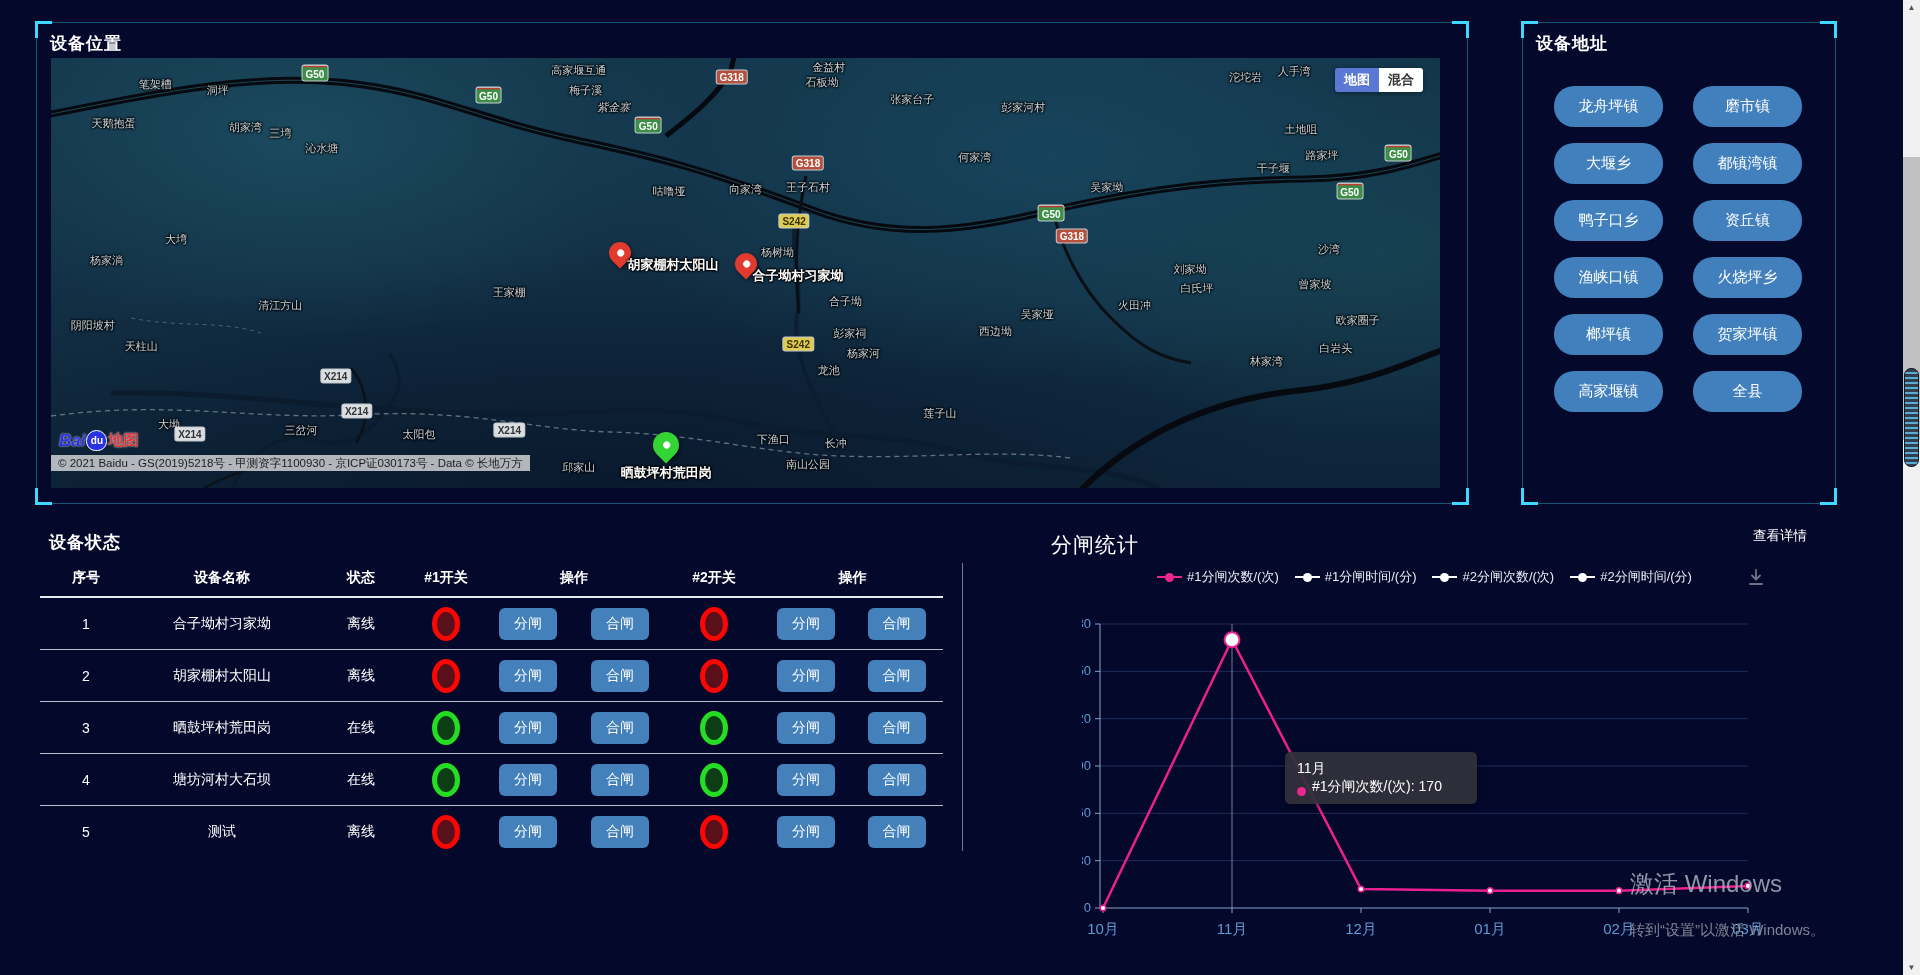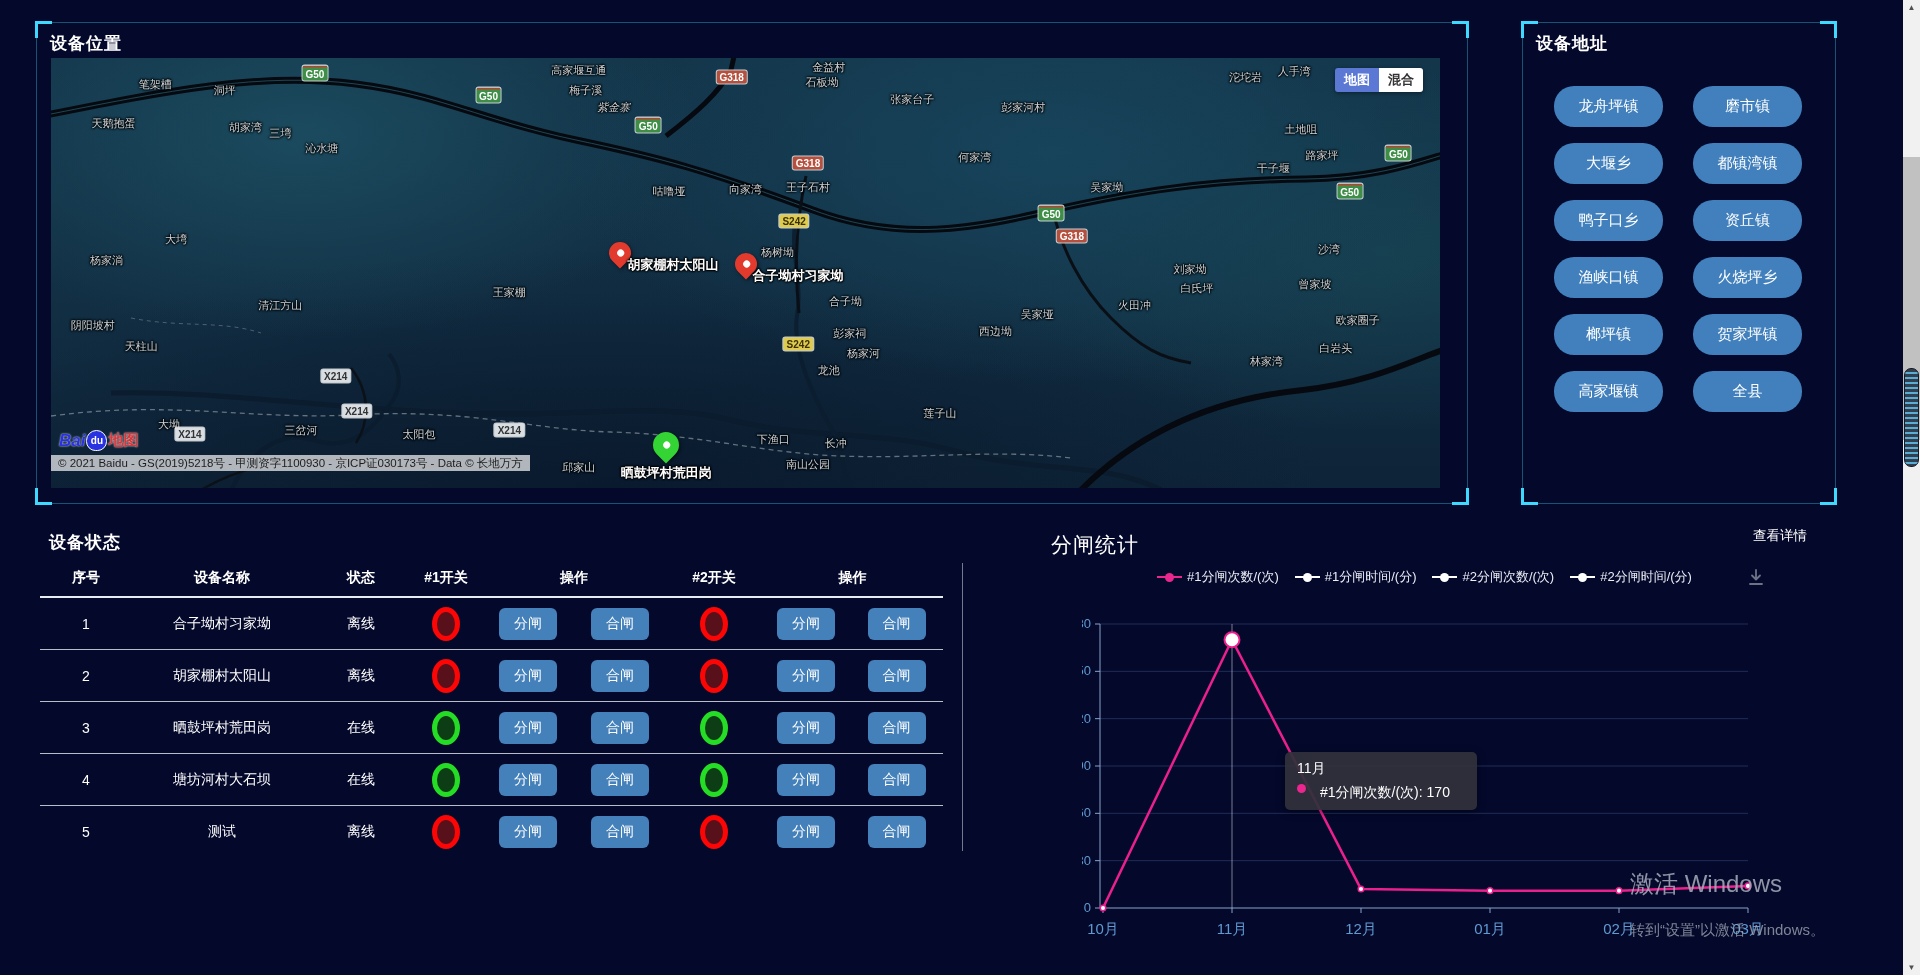--- a/index.html
+++ b/index.html
@@ -77,21 +77,21 @@
   #chart-title{position:absolute;left:1051px;top:531px;font-size:21px;font-weight:normal;letter-spacing:1px}
   #detail-link{position:absolute;left:1753px;top:527px;font-size:13.5px;color:#fff;cursor:pointer}
   #legend{position:absolute;left:1157px;top:568px;display:flex;align-items:center;gap:16px;font-size:13px;color:#eceef5}
   .lg-item{display:flex;align-items:center;gap:5px;cursor:pointer}
   .lg-marker{width:25px;height:2px;position:relative}
   .lg-marker::after{content:"";position:absolute;left:50%;top:50%;width:9px;height:9px;margin:-4.5px 0 0 -4.5px;border-radius:50%;background:inherit}
   #dl-icon{position:absolute;left:1746px;top:567px;cursor:pointer}
   #chart{position:absolute;left:1082px;top:606px;width:690px;height:360px}
   #tooltip{position:absolute;left:1285px;top:752px;width:168px;background:rgba(49,50,59,.93);border-radius:5px;
     padding:8px 12px;font-size:14px;box-shadow:0 2px 8px rgba(0,0,0,.4)}
-  #tooltip .tt-row{display:flex;align-items:flex-start;gap:14px;margin-top:6px;white-space:nowrap}
+  #tooltip .tt-row{display:flex;align-items:flex-end;gap:6px;white-space:nowrap}
   #tooltip .tt-dot{width:9px;height:9px;border-radius:50%;flex:0 0 9px}
   #watermark{position:absolute;left:1630px;top:868px;color:rgba(168,173,188,.85)}
   #watermark .w1{font-size:24px}
   #watermark .w2{font-size:15px;margin-top:21px;color:rgba(158,164,178,.8)}
 
   
   #scrollbar{position:absolute;right:0;top:0;width:17px;height:975px;background:#f1f1f1}
   .sb-arrow{position:absolute;left:0;width:17px;height:15px;color:#505050;font-size:8px;text-align:center;
     line-height:15px;cursor:pointer}
   #sb-thumb{position:absolute;left:0;top:157px;width:17px;height:283px;background:#c1c1c1;cursor:pointer}
@@ -124,21 +124,21 @@
       <path d="M755,118 C748,150 742,200 748,255" stroke="#0a0f16" stroke-width="3" fill="none"></path>
 
       <path d="M150,432 C200,402 262,396 312,406 C352,414 392,402 432,412" stroke="#0b1118" stroke-width="2.5" fill="none"></path>
       <path d="M300,310 C320,335 318,365 305,385" stroke="#0b1118" stroke-width="2.5" fill="none"></path>
 
       <path d="M0,358 C120,342 200,362 300,357 C420,350 480,372 560,374 C640,376 700,392 770,397 C860,403 940,390 1020,400" stroke="#cfd8dc" stroke-width="1.3" fill="none" stroke-dasharray="5 4" opacity="0.45"></path>
       <path d="M80,260 C130,270 170,262 210,275" stroke="#cfd8dc" stroke-width="1" fill="none" stroke-dasharray="4 4" opacity="0.3"></path>
     </svg>
     <div id="map-labels">
         <span class="map-label" style="left: 7.5%; top: 6%;">笔架槽</span>
-        <span class="map-label" style="left: 12%; top: 7.5%; margin-left: 7px;">洞坪</span>
+        <span class="map-label" style="left: 12%; top: 7.5%;">洞坪</span>
         <span class="map-label" style="left: 4.5%; top: 15%;">天鹅抱蛋</span>
         <span class="map-label" style="left: 14%; top: 16%;">胡家湾</span>
         <span class="map-label" style="left: 16.5%; top: 17.5%;">三塆</span>
         <span class="map-label" style="left: 19.5%; top: 21%;">沁水塘</span>
         <span class="map-label" style="left: 38%; top: 2.8%;">高家堰互通</span>
         <span class="map-label" style="left: 38.5%; top: 7.5%;">梅子溪</span>
         <span class="map-label" style="left: 40.5%; top: 11.5%; font-style: italic;">紫金寨</span>
         <span class="map-label" style="left: 56%; top: 2%;">金益村</span>
         <span class="map-label" style="left: 55.5%; top: 5.5%;">石板坳</span>
         <span class="map-label" style="left: 62%; top: 9.5%;">张家台子</span>

